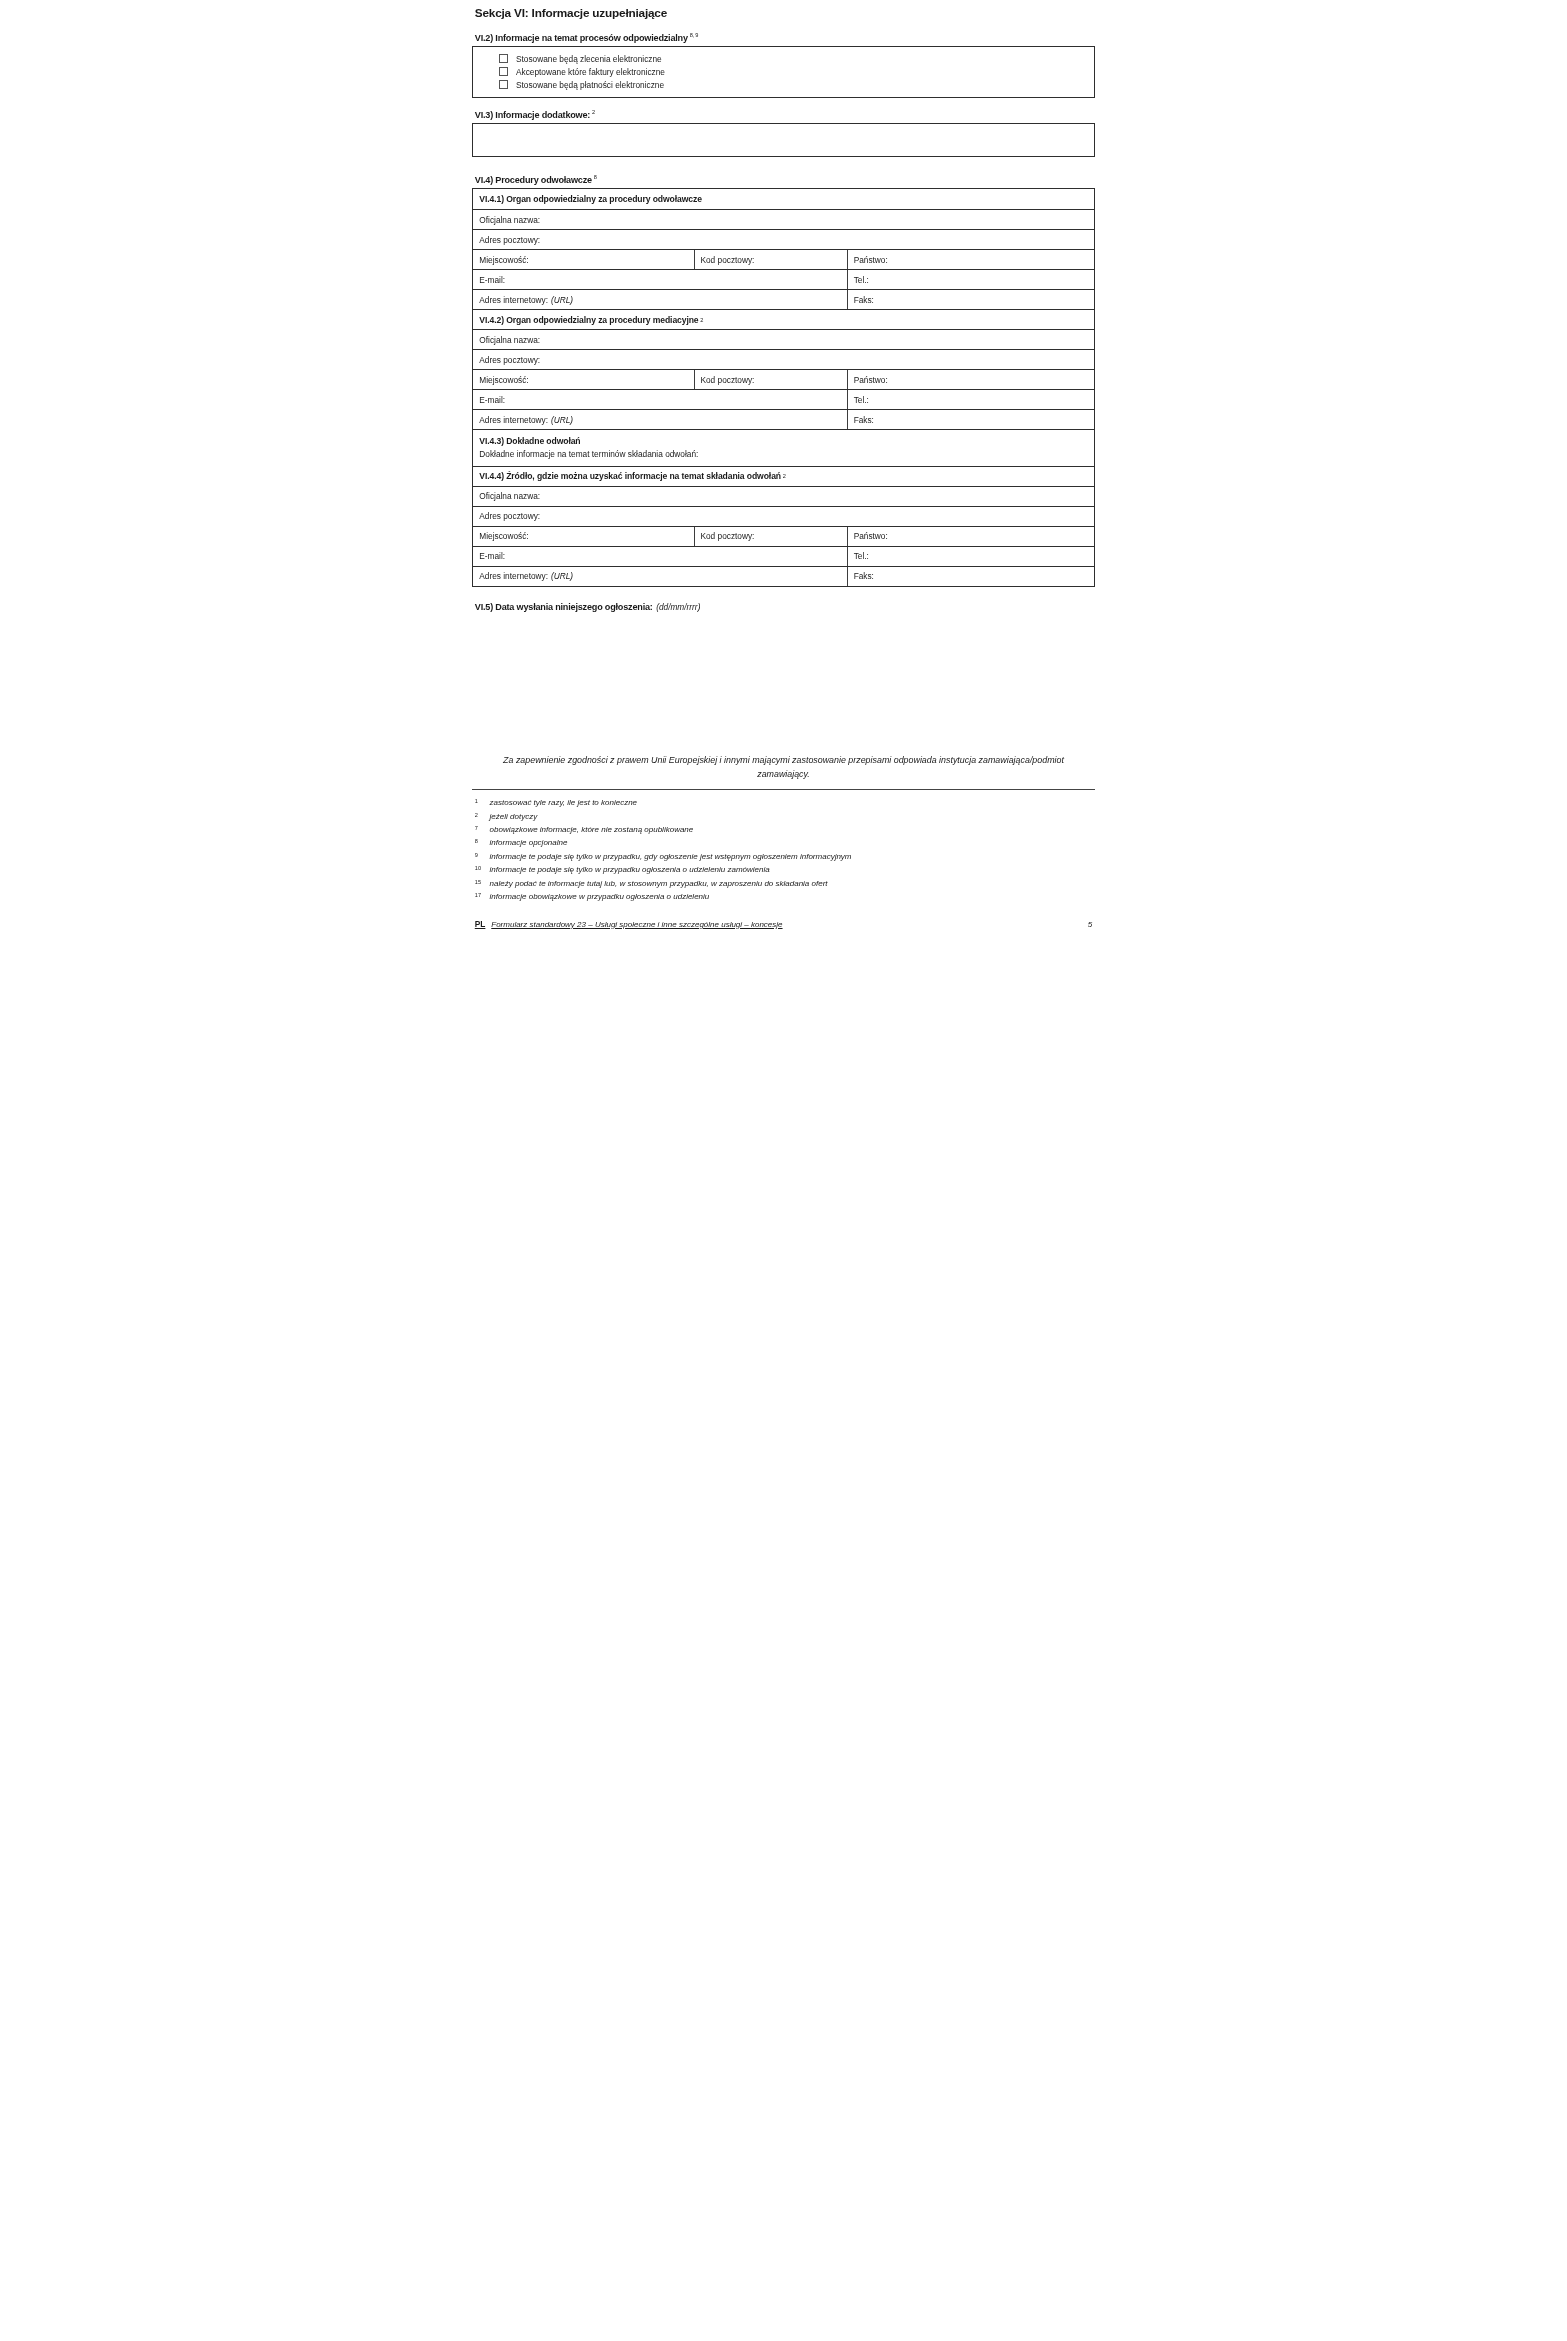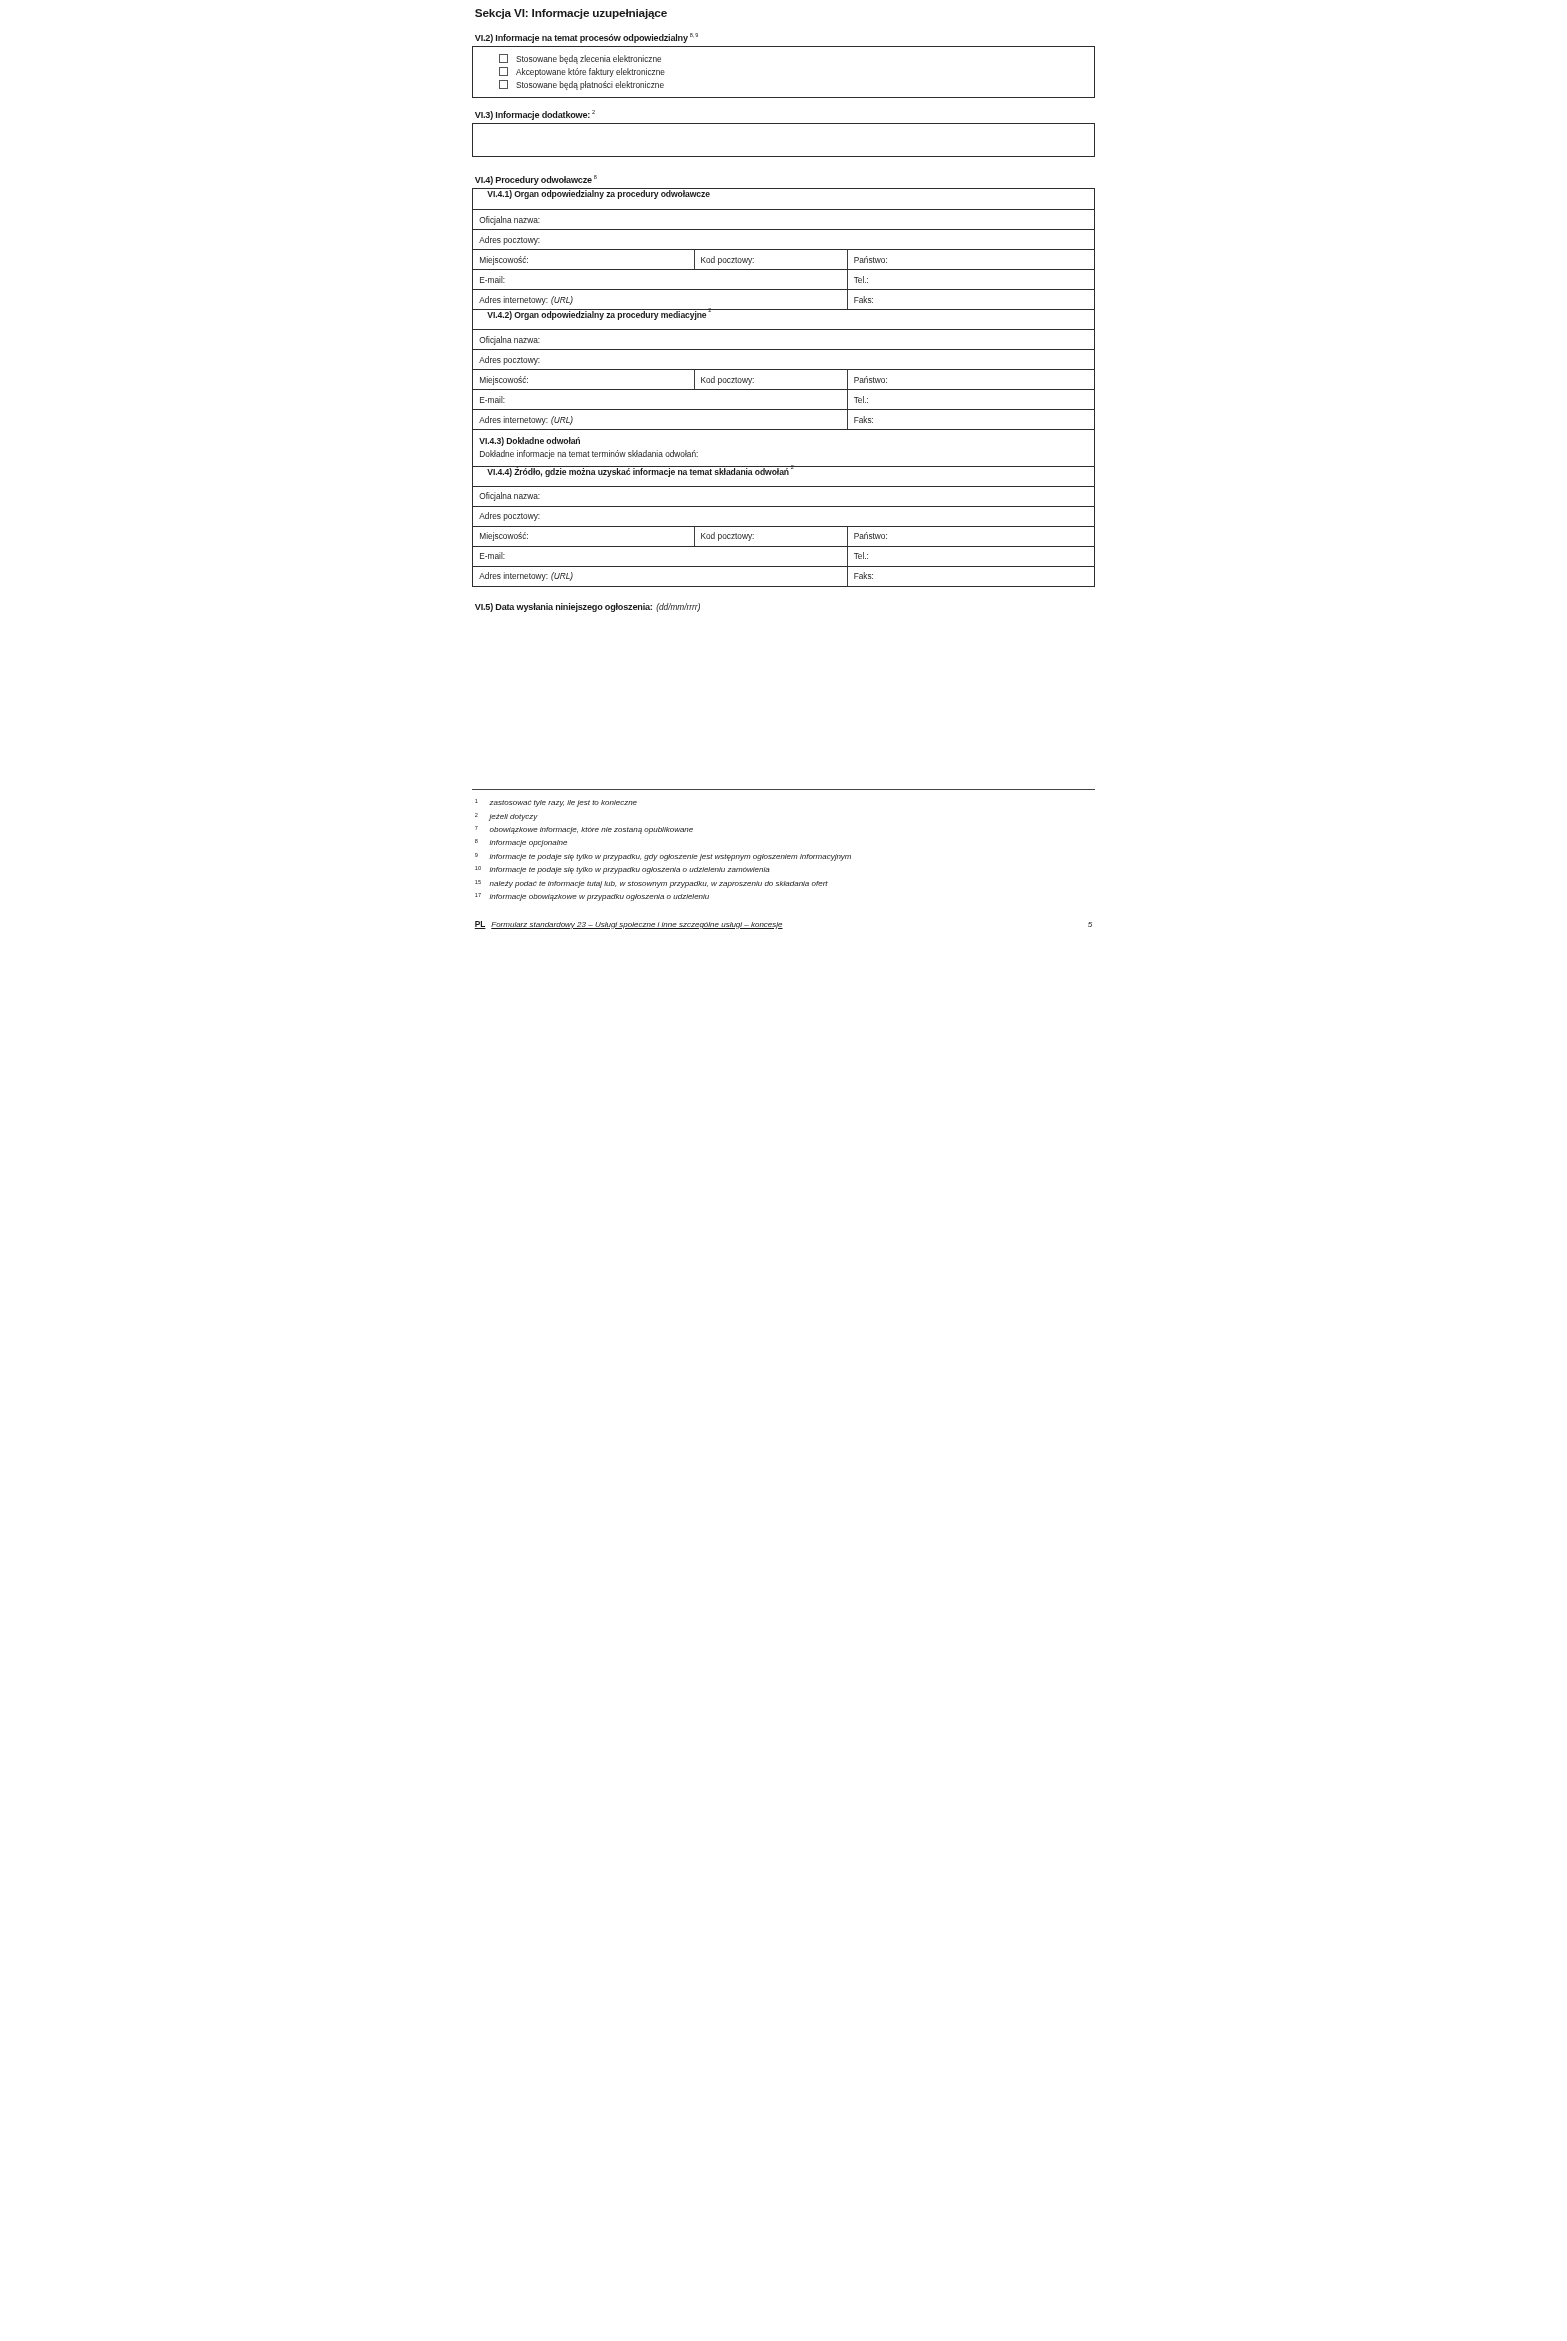--- a/index.html
+++ b/index.html
@@ -17,22 +17,22 @@
   .box{border:0.6px solid #2e2e2e;background:#fff;}
   .checkbox-box{padding:4.7px 5.9px 5.9px;}
   .cb-row{display:flex;align-items:center;height:13px;margin-left:20px;}
   .cb{width:7px;height:7px;border:0.6px solid #555;background:#fff;flex:0 0 auto;margin-right:7.7px;}
   .cb-label{font-size:8.3px;}
   .empty-box{height:32px;margin-top:0;}
   .form-table{border:0.6px solid #2e2e2e;margin-top:0;}
   .row{display:flex;align-items:stretch;box-sizing:border-box;}
   .row + .row{border-top:0.6px solid #2e2e2e;}
   .row-h{height:20px;}
-  .hdr-cell{display:flex;width:100%;padding-left:5.9px;
-            font-weight:bold;font-size:8.6px;letter-spacing:-0.1px;margin-left:8px;}
+  .hdr-cell{display:flex;align-items:center;width:100%;padding-left:5.9px;
+            font-weight:bold;font-size:8.6px;letter-spacing:-0.1px;}
   .cell{display:flex;align-items:center;box-sizing:border-box;padding-left:5.9px;font-size:8.3px;}
   .full{width:100%;}
   .c35{width:35.5%;}
   .c25{width:24.7%;}
   .c40{width:39.8%;}
   .c60{width:60.2%;}
   .bl{border-left:0.6px solid #3d3d3d;}
   .url-suffix{font-style:italic;margin-left:3px;}
   .combo{padding:4.1px 5.9px 5.3px;display:block;}
   .combo .combo-h{font-weight:bold;font-size:8.6px;line-height:13px;letter-spacing:-0.1px;}
@@ -224,20 +224,21 @@
       </div>
       <div class="cell c40 bl">
         <span>Faks:</span>
       </div>
     </div>
   </div>
 
   <h2 class="h2 vi5"><span>VI.5) Data wysłania niniejszego ogłoszenia:</span><span class="vi5-hint">(dd/mm/rrrr)</span></h2>
 
   <div class="bottom">
+    <div class="legal">Za zapewnienie zgodności z prawem Unii Europejskiej i innymi mającymi zastosowanie przepisami odpowiada instytucja zamawiająca/podmiot zamawiający.</div>
     <hr class="rule">
     <div class="footnotes">
       <div class="fn-row"><span class="fn-num">1</span><span class="fn-text">zastosować tyle razy, ile jest to konieczne</span></div>
       <div class="fn-row"><span class="fn-num">2</span><span class="fn-text">jeżeli dotyczy</span></div>
       <div class="fn-row"><span class="fn-num">7</span><span class="fn-text">obowiązkowe informacje, które nie zostaną opublikowane</span></div>
       <div class="fn-row"><span class="fn-num">8</span><span class="fn-text">informacje opcjonalne</span></div>
       <div class="fn-row"><span class="fn-num">9</span><span class="fn-text">informacje te podaje się tylko w przypadku, gdy ogłoszenie jest wstępnym ogłoszeniem informacyjnym</span></div>
       <div class="fn-row"><span class="fn-num">10</span><span class="fn-text">informacje te podaje się tylko w przypadku ogłoszenia o udzieleniu zamówienia</span></div>
       <div class="fn-row"><span class="fn-num">15</span><span class="fn-text">należy podać te informacje tutaj lub, w stosownym przypadku, w zaproszeniu do składania ofert</span></div>
       <div class="fn-row"><span class="fn-num">17</span><span class="fn-text">informacje obowiązkowe w przypadku ogłoszenia o udzieleniu</span></div>

